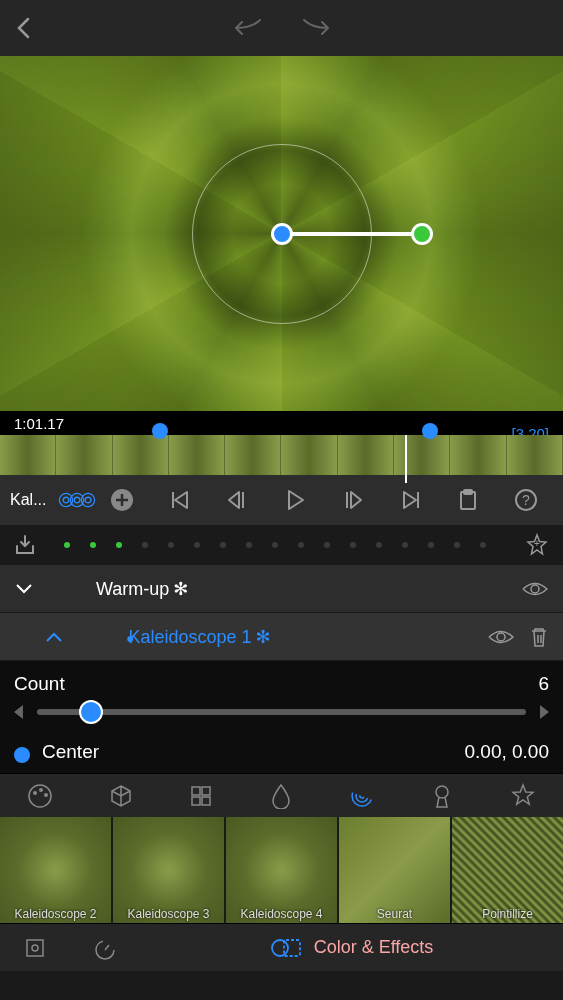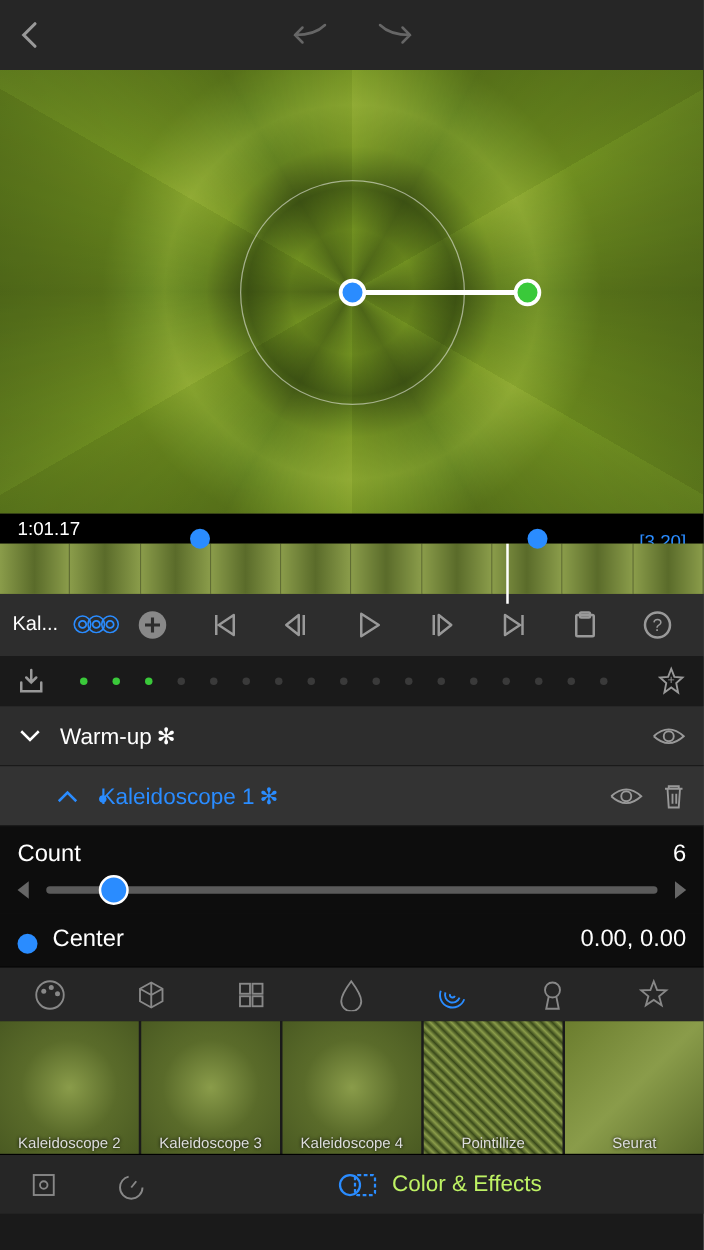--- a/index.html
+++ b/index.html
@@ -39,21 +39,21 @@
 .controls .stamps{color:#2a8cff;font-size:20px;letter-spacing:-5px;}
 .controls .btn{flex:1;display:flex;justify-content:center;}
 .dots-row{height:40px;background:#1a1a1a;display:flex;align-items:center;padding:0 14px;gap:8px;}
 .dots-row .save{margin-right:10px;}
 .dots-row .dots{flex:1;display:flex;gap:20px;padding-left:10px;}
 .dots-row .dot{width:6px;height:6px;border-radius:50%;background:#3a3a3a;}
 .dots-row .dot.g{background:#3ac93a;}
 .effect-row{height:48px;display:flex;align-items:center;padding:0 14px;gap:14px;background:#2d2d2d;border-bottom:1px solid #1a1a1a;}
 .effect-row.sub{background:#333;padding-left:44px;}
 .effect-row .chev{width:20px;}
-.effect-row .name{flex:1;font-size:18px;}
+.effect-row .name{flex:1;font-size:18px;margin-left:48px;}
 .effect-row .name.blue{color:#2a8cff;}
 .effect-row .bullet{color:#2a8cff;font-size:14px;margin-right:-6px;}
 .effect-row .ast{margin-left:4px;}
 .param{background:#0d0d0d;padding:12px 14px;}
 .param-head{display:flex;justify-content:space-between;font-size:19px;margin-bottom:10px;}
 .slider-row{display:flex;align-items:center;gap:14px;}
 .slider{flex:1;height:6px;background:#5a5a5a;border-radius:3px;position:relative;}
 .slider .knob{position:absolute;left:11%;top:50%;width:24px;height:24px;background:#2a8cff;border:2px solid #fff;border-radius:50%;transform:translate(-50%,-50%);}
 .param2{background:#0d0d0d;padding:10px 14px;display:flex;align-items:flex-end;gap:12px;}
 .param2 .dot2{width:16px;height:16px;background:#2a8cff;border-radius:50%;}
@@ -63,21 +63,21 @@
 .cat-tabs .tab{flex:1;display:flex;justify-content:center;color:#888;}
 .cat-tabs .tab.active{color:#2a8cff;}
 .presets{height:106px;background:#1a1a1a;display:flex;gap:2px;}
 .preset{flex:1;display:flex;flex-direction:column;position:relative;}
 .preset .img{flex:1;background:radial-gradient(circle,#8a9c4a 0%,#5a6b2a 50%,#4a5a22 100%);}
 .preset .img.p4{background:repeating-linear-gradient(45deg,#8a9c4a 0,#3a4a1a 3px,#8a9c4a 6px);}
 .preset .img.p5{background:linear-gradient(135deg,#6b7d2e,#8a9c4a,#5a6b2a);}
 .preset .lbl{position:absolute;bottom:2px;left:0;right:0;text-align:center;font-size:12px;color:#ddd;text-shadow:0 0 3px #000;}
 .bottom{height:48px;background:#262626;display:flex;align-items:center;border-top:1px solid #000;}
 .bottom .btab{flex:0 0 70px;display:flex;justify-content:center;color:#888;}
-.bottom .main{flex:1;display:flex;justify-content:center;align-items:center;gap:10px;color:#bef264;font-size:18px;}
+.bottom .main{flex:1;display:flex;justify-content:center;align-items:center;gap:10px;color:#fca5a5;font-size:18px;}
 svg{display:block;}
 .tri{width:0;height:0;border-top:7px solid transparent;border-bottom:7px solid transparent;}
 .tri.l{border-right:9px solid #666;}
 .tri.r{border-left:9px solid #666;}
 </style>
 </head>
 <body>
 
 <div class="topbar">
   <div class="back icon">
@@ -317,26 +317,26 @@
     </div>
   <div class="preset">
       <div class="img"></div>
       <div class="lbl">Kaleidoscope 3</div>
     </div>
   <div class="preset">
       <div class="img"></div>
       <div class="lbl">Kaleidoscope 4</div>
     </div>
   <div class="preset">
+      <div class="img p5"></div>
+      <div class="lbl">Seurat</div>
+    </div>
+  <div class="preset">
       <div class="img p4"></div>
       <div class="lbl">Pointillize</div>
-    </div>
-  <div class="preset">
-      <div class="img p5"></div>
-      <div class="lbl">Seurat</div>
     </div>
 </div>
 
 <div class="bottom">
   <div class="btab">
     <svg width="26" height="26">
         <rect x="5" y="5" width="16" height="16" fill="none" stroke="currentColor" stroke-width="1.5"></rect>
         <circle cx="13" cy="13" r="3" fill="none" stroke="currentColor" stroke-width="1.5"></circle>
       </svg>
   </div>

